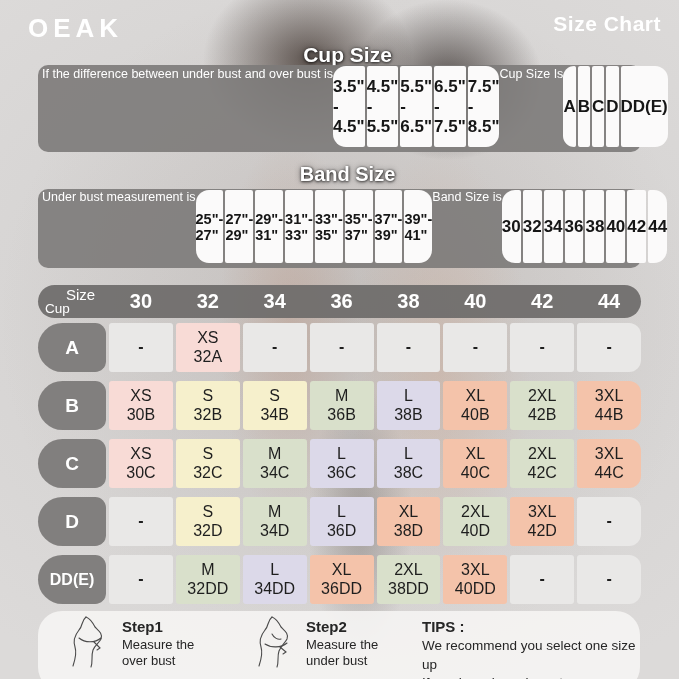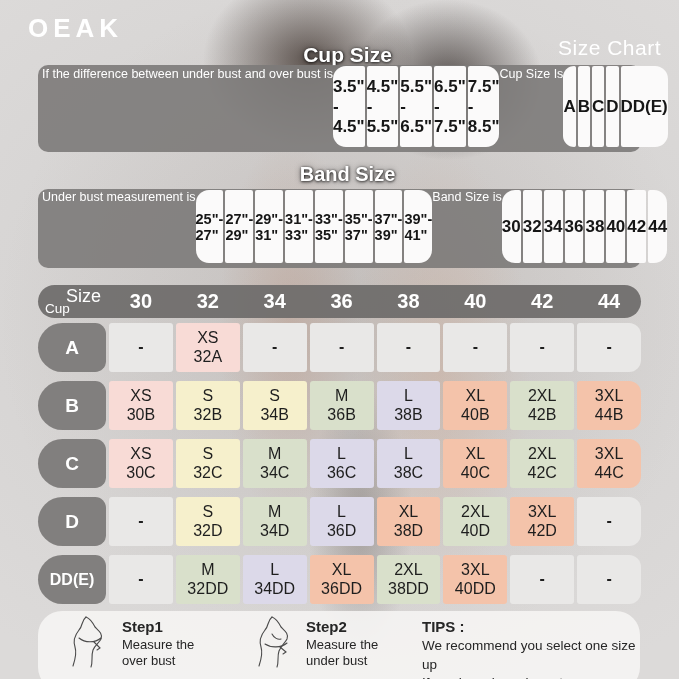--- a/index.html
+++ b/index.html
@@ -9,21 +9,21 @@
   
   .photo{position:absolute;inset:0;pointer-events:none;
     background-image:
       radial-gradient(ellipse 150px 125px at 308px 60px, rgba(50,38,32,.72), transparent 70%),
       radial-gradient(ellipse 135px 115px at 448px 80px, rgba(34,26,23,.68), transparent 70%),
       radial-gradient(ellipse 95px 260px at 290px 330px, rgba(186,146,126,.38), transparent 75%),
       radial-gradient(ellipse 120px 300px at 440px 370px, rgba(206,168,146,.38), transparent 75%),
       radial-gradient(ellipse 70px 180px at 360px 520px, rgba(60,50,45,.30), transparent 75%),
       radial-gradient(ellipse 430px 420px at 350px 320px, rgba(125,105,94,.16), transparent 82%);}
   .brand{position:absolute;left:28px;top:13px;color:#fff;font-size:26px;font-weight:bold;letter-spacing:5px;}
-  .page-title{position:absolute;right:18px;top:36px;color:#fff;font-size:21px;font-weight:normal;letter-spacing:.5px;}
+  .page-title{position:absolute;right:18px;top:12px;color:#fff;font-size:21px;font-weight:bold;letter-spacing:.5px;}
   .sec-title{position:absolute;left:0;width:100%;text-align:center;color:#fff;font-weight:bold;margin:8px;
     text-shadow:0 1px 3px rgba(0,0,0,.65),0 0 6px rgba(0,0,0,.4),1px 0 2px rgba(0,0,0,.4);}
   .t-cup{top:35px;font-size:21px;}
   .t-band{top:155px;font-size:20px;}
   .tbl{position:absolute;left:38px;width:603px;background:rgba(124,122,121,.9);border-radius:10px;
     box-sizing:border-box;padding:1px 4px 5px;display:flex;flex-direction:row;}
   .tbl.cup{top:65px;height:87px;}
   .tbl.band{top:189px;height:79px;}
   .tbl-head{color:#fff;font-size:12.5px;text-align:center;flex:0 0 auto;line-height:17px;}
   .tbl.band .tbl-head{line-height:15px;}
@@ -32,21 +32,21 @@
   .cells.eight{grid-template-columns:repeat(8,1fr);}
   .cell{background:#fbfafa;color:#161616;font-weight:bold;font-size:17px;display:flex;align-items:center;
     justify-content:center;border-radius:2px;}
   .cell.small{font-size:14.5px;}
   .cells > .cell:first-child{border-radius:13px 2px 2px 13px;}
   .cells > .cell:last-child{border-radius:2px 13px 13px 2px;}
   .mx-head{position:absolute;left:38px;top:285px;width:603px;height:33px;background:rgba(110,108,107,.93);
     border-radius:17px;display:grid;grid-template-columns:68px repeat(8,1fr);column-gap:3px;align-items:center;}
   .mx-col{color:#fff;font-size:20px;font-weight:bold;text-align:center;}
   .corner{position:relative;height:100%;}
-  .corner .sz{position:absolute;top:1px;left:28px;color:#fff;font-size:18px;}
+  .corner .sz{position:absolute;top:1px;left:28px;color:#fff;font-size:15px;}
   .corner .cp{position:absolute;bottom:2px;left:7px;color:#fff;font-size:13.5px;}
   .mx-body{position:absolute;left:38px;top:323px;width:603px;display:grid;
     grid-template-columns:68px repeat(8,1fr);grid-auto-rows:49px;gap:9px 3px;}
   .pill{background:rgba(124,122,121,.95);border-radius:25px 11px 11px 25px;color:#fff;font-weight:bold;
     font-size:19px;display:flex;align-items:center;justify-content:center;}
   .pill.sm{font-size:16px;}
   .mcell{display:flex;flex-direction:column;align-items:center;justify-content:center;color:#1e1e1e;
     font-size:16px;line-height:1.16;border-radius:3px;}
   .mcell.last{border-radius:3px 12px 12px 3px;}
   .mcell .dash{font-weight:bold;}

